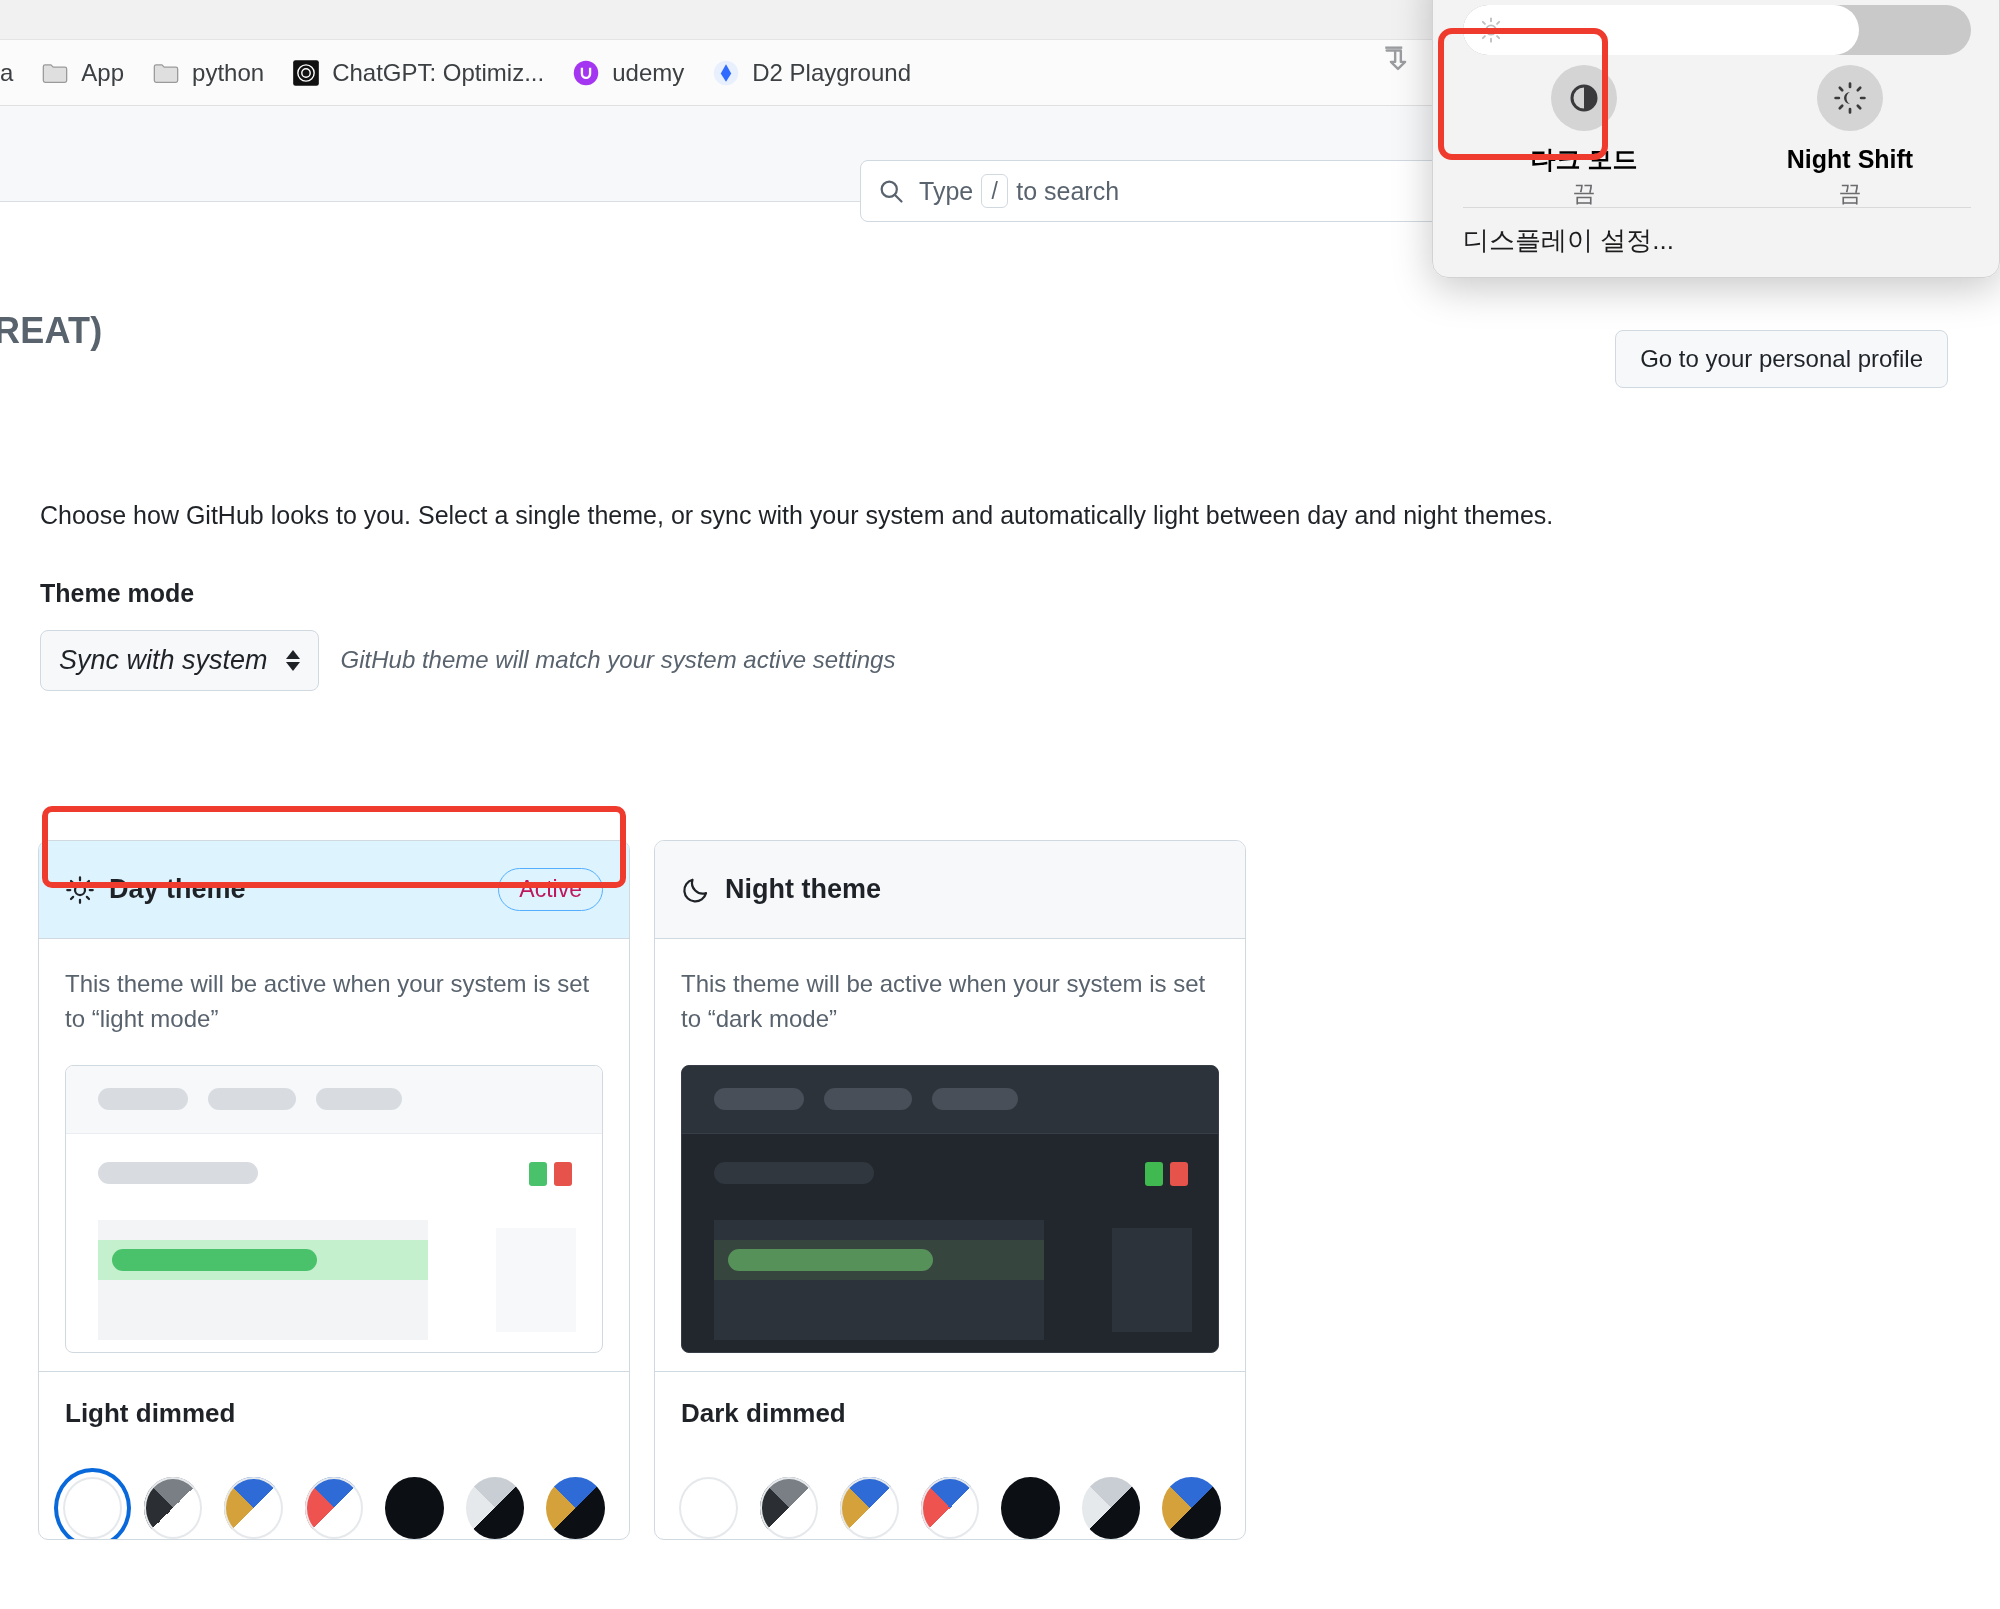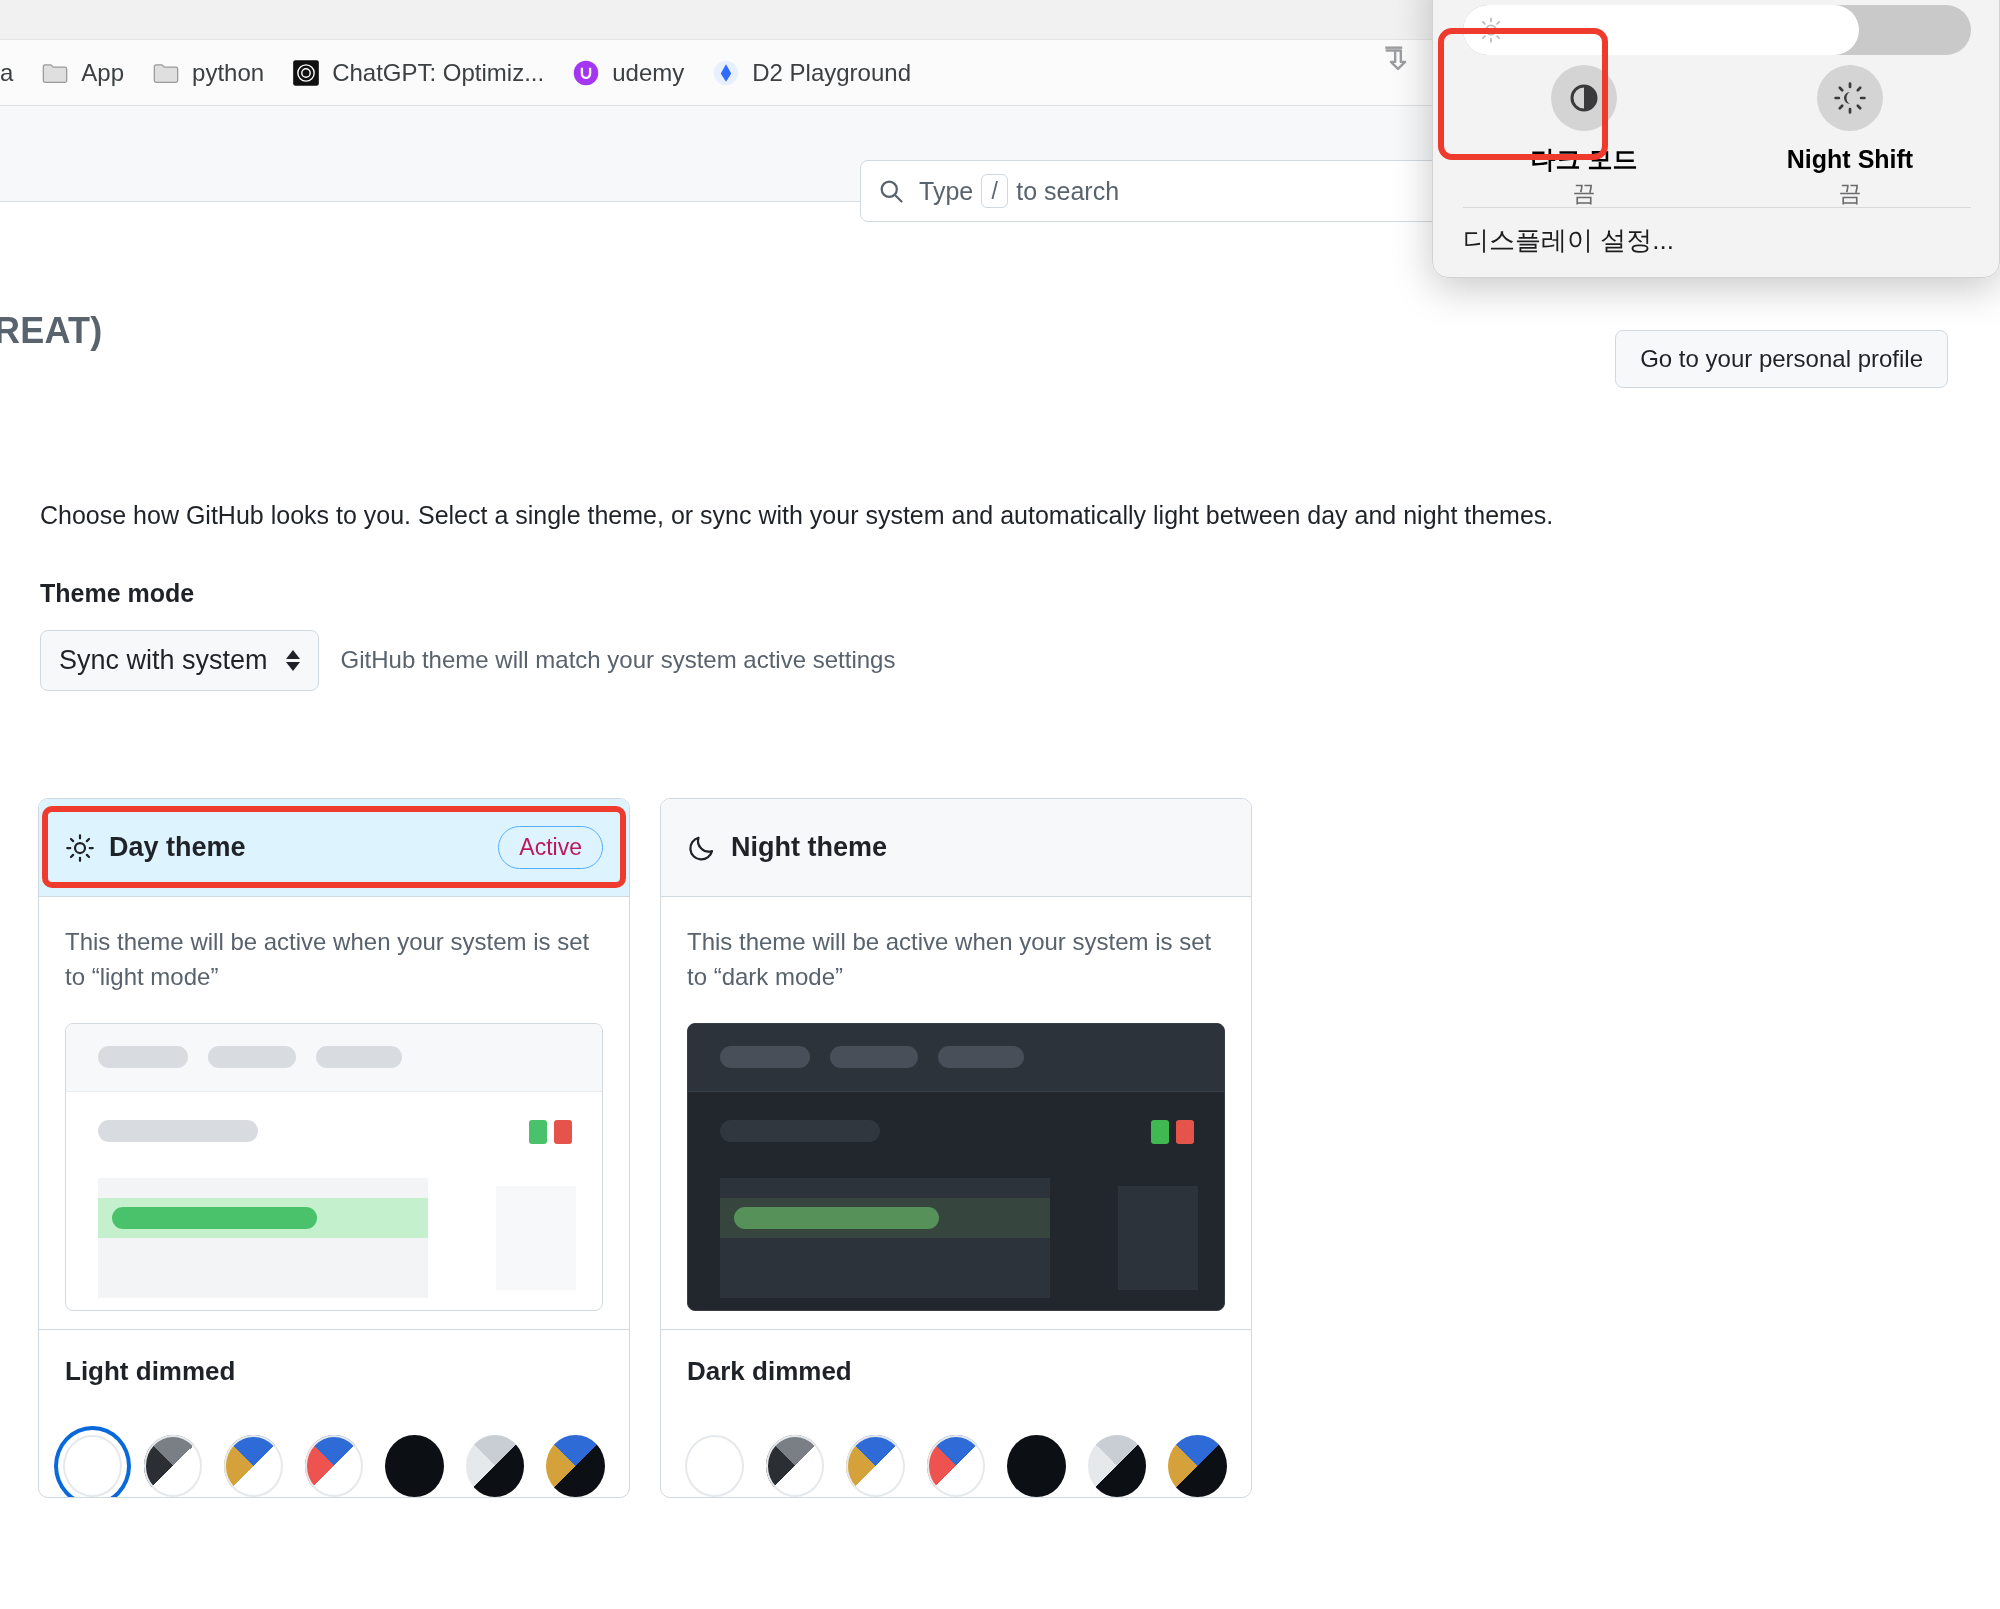--- a/index.html
+++ b/index.html
@@ -69,36 +69,36 @@
     padding-bottom: 30px; border-bottom: 1px solid #d1d9e0;
   }
   .section-title { font-size: 42px; font-weight: 400; color: #1f2328; line-height: 1.1; }
   .check-mark { width: 34px; height: 34px; }
 
   .section-desc {
     margin-top: 42px; font-size: 25px; color: #1f2328; line-height: 1.5;
   }
   .field-label { margin-top: 44px; font-size: 25px; font-weight: 600; color: #1f2328; }
 
-  .mode-row { margin-top: 22px; display: flex; align-items: center; gap: 22px; }
+  .mode-row { margin-top: 22px; display: flex; align-items: center; gap: 22px; font-style: italic; }
   .select-box {
     display: inline-flex; align-items: center; gap: 18px;
     background: #f6f8fa; border: 1px solid #d1d9e0; border-radius: 8px;
     padding: 14px 18px; font-size: 27px; color: #1f2328; cursor: pointer;
   }
   .sel-caret { display:flex; flex-direction: column; gap: 3px; }
   .sel-caret i {
     width: 0; height: 0; border-left: 7px solid transparent; border-right: 7px solid transparent;
   }
   .sel-caret i.up { border-bottom: 9px solid #1f2328; }
   .sel-caret i.dn { border-top: 9px solid #1f2328; }
   .mode-hint { font-size: 24px; color: #59636e; }
 
   
-  .cards { position: absolute; left: 38px; top: 798px; display: flex; gap: 30px; }
+  .cards { position: absolute; left: 38px; top: 840px; display: flex; gap: 24px; }
   .card {
     width: 592px; border: 1px solid #d1d9e0; border-radius: 10px;
     background: #fff; overflow: hidden; position: relative;
   }
   .card-head {
     height: 98px; display: flex; align-items: center; justify-content: space-between;
     padding: 0 26px; border-bottom: 1px solid #d1d9e0;
   }
   .card.day .card-head { background: #ddf4ff; }
   .card.night .card-head { background: #f6f8fa; }

